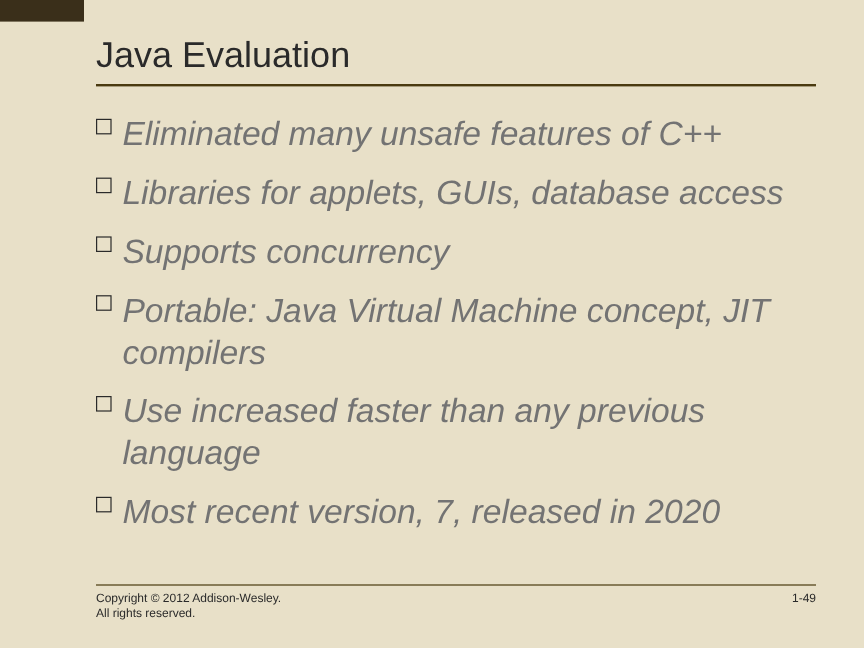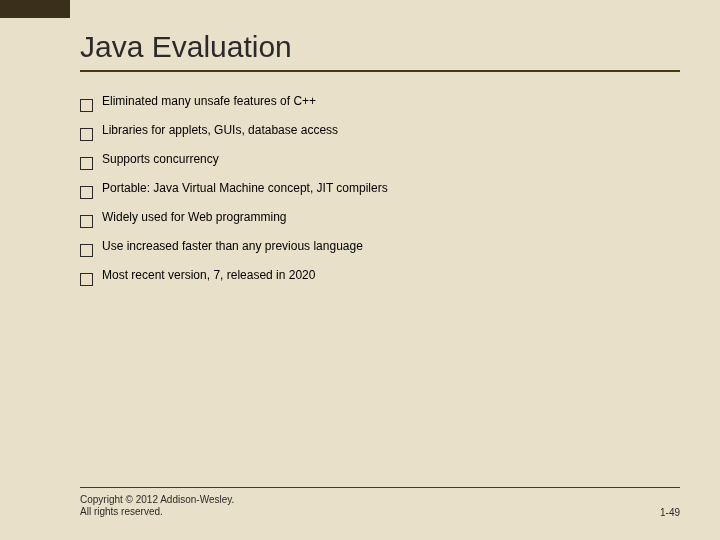--- a/index.html
+++ b/index.html
@@ -29,26 +29,27 @@
     color: #2a2a2a;
     font-weight: normal;
     border-bottom: 2px solid #4a3a10;
     padding-bottom: 6px;
     margin-bottom: 22px;
   }
   .bullets {
     list-style: none;
   }
   .bullets li {
-    font-size: 12px;
-    color: #000000;
+    font-size: 28px;
+    color: #737373;
     line-height: 1.25;
     margin-bottom: 14px;
     position: relative;
     padding-left: 22px;
+    font-style: italic;
   }
   .bullets li::before {
     content: "";
     position: absolute;
     left: 0;
     top: 5px;
     width: 11px;
     height: 11px;
     border: 1.5px solid #2a2a2a;
     background: transparent;
@@ -59,21 +60,21 @@
     right: 40px;
     bottom: 22px;
   }
   .footer-line {
     border-top: 1.5px solid #4a3a10;
     margin-bottom: 6px;
   }
   .footer-row {
     display: flex;
     justify-content: space-between;
-    align-items: flex-end;
+    align-items: flex-start;
   }
   .copyright {
     font-size: 10px;
     color: #2a2a2a;
     max-width: 160px;
     line-height: 1.2;
   }
   .pagenum {
     font-size: 10px;
     color: #2a2a2a;
@@ -85,21 +86,20 @@
 <div class="slide">
   <div class="corner"></div>
 
   <h1 class="title">Java Evaluation</h1>
 
   <ul class="bullets">
     <li>Eliminated many unsafe features of C++</li>
     <li>Libraries for applets, GUIs, database access</li>
     <li>Supports concurrency</li>
     <li>Portable: Java Virtual Machine concept, JIT compilers</li>
-    <li>Widely used for Web programming</li>
     <li>Use increased faster than any previous language</li>
     <li>Most recent version, 7, released in 2020</li>
   </ul>
 
   <div class="footer">
     <div class="footer-line"></div>
     <div class="footer-row">
       <div class="copyright">Copyright © 2012 Addison-Wesley. All rights reserved.</div>
       <div class="pagenum">1-49</div>
     </div>

